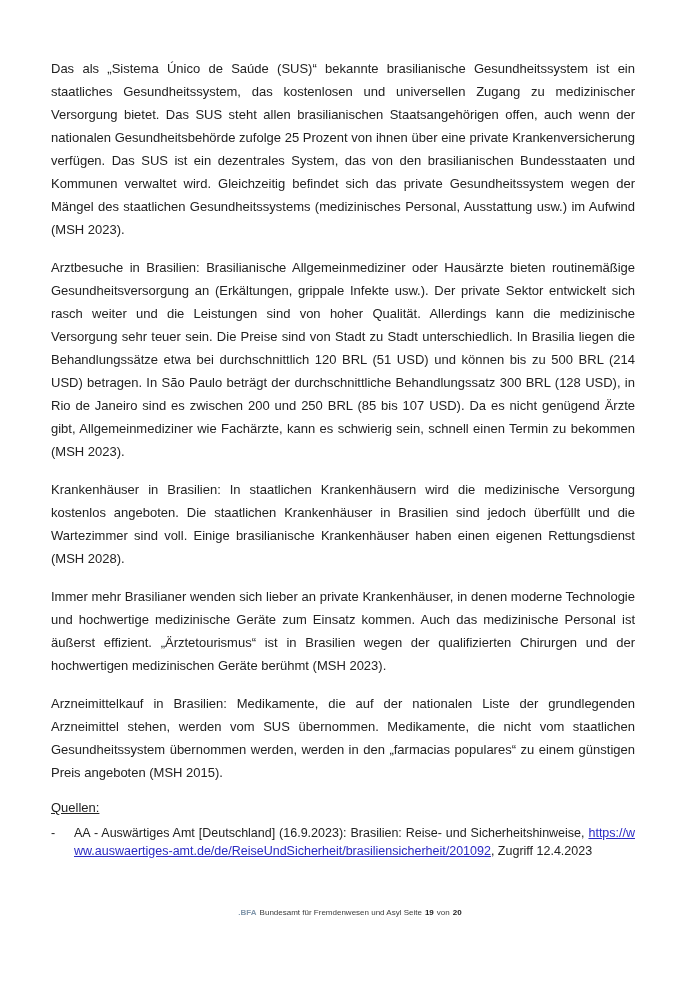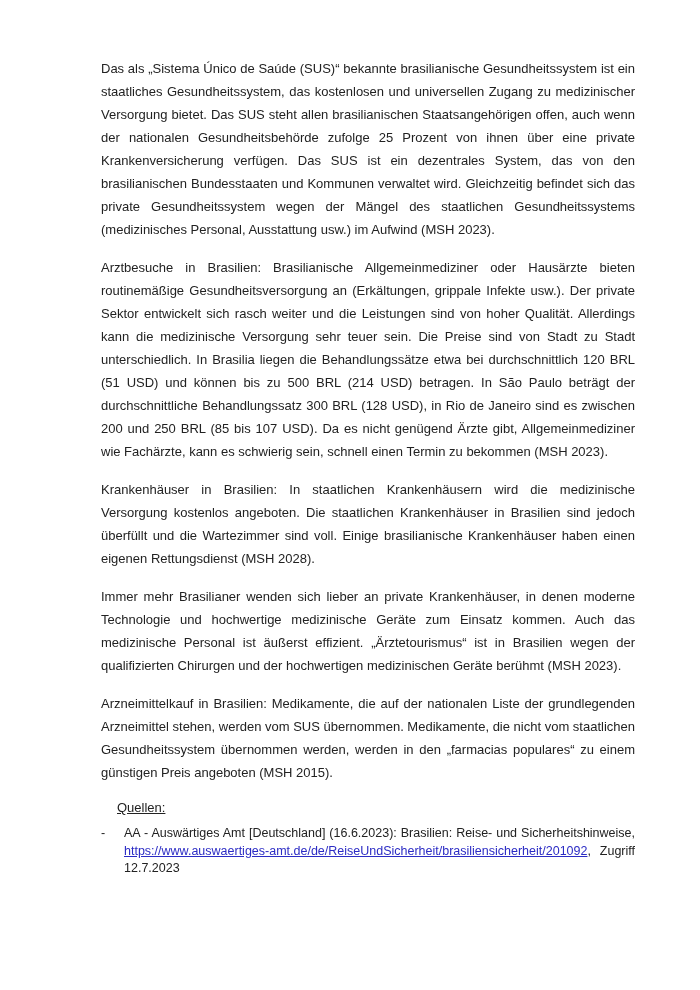--- a/index.html
+++ b/index.html
@@ -10,34 +10,34 @@
   .page {
     position: relative;
     width: 700px;
     height: 990px;
     background: #ffffff;
     font-family: "Liberation Sans", sans-serif;
     color: #222222;
     overflow: hidden;
   }
   .content {
-    padding: 57px 65px 0 101px;
+    padding: 57px 65px 0 51px;
   }
   .para {
     font-size: 13px;
     line-height: 23px;
     text-align: justify;
     margin: 0 0 15px 0;
     color: #222222;
   }
   .sources-heading {
     font-size: 13px;
     line-height: 18px;
     text-decoration: underline;
-    margin: 3px 0 8px 16px;
+    margin: 3px 0 8px 0;
     color: #222222;
   }
   .source-item {
     display: flex;
     align-items: flex-start;
     font-size: 12.5px;
     line-height: 17.5px;
     color: #222222;
   }
   .source-dash {
@@ -89,18 +89,25 @@
     <p class="para">Krankenhäuser in Brasilien: In staatlichen Krankenhäusern wird die medizinische Versorgung kostenlos angeboten. Die staatlichen Krankenhäuser in Brasilien sind jedoch überfüllt und die Wartezimmer sind voll. Einige brasilianische Krankenhäuser haben einen eigenen Rettungsdienst (MSH 2028).</p>
 
     <p class="para">Immer mehr Brasilianer wenden sich lieber an private Krankenhäuser, in denen moderne Technologie und hochwertige medizinische Geräte zum Einsatz kommen. Auch das medizinische Personal ist äußerst effizient. „Ärztetourismus“ ist in Brasilien wegen der qualifizierten Chirurgen und der hochwertigen medizinischen Geräte berühmt (MSH 2023).</p>
 
     <p class="para">Arzneimittelkauf in Brasilien: Medikamente, die auf der nationalen Liste der grundlegenden Arzneimittel stehen, werden vom SUS übernommen. Medikamente, die nicht vom staatlichen Gesundheitssystem übernommen werden, werden in den „farmacias populares“ zu einem günstigen Preis angeboten (MSH 2015).</p>
 
     <div class="sources-heading">Quellen:</div>
 
     <div class="source-item">
       <span class="source-dash">-</span>
-      <span class="source-text"><span>AA - Auswärtiges Amt [Deutschland] (16.6.2023): Brasilien: Reise- und Sicherheitshinweise, </span><a class="source-link" href="#">https://www.auswaertiges-amt.de/de/ReiseUndSicherheit/brasiliensicherheit/201092</a><span>, Zugriff 12.7.2023</span></span>
+      <span class="source-text"><span>AA - Auswärtiges Amt [Deutschland] (16.9.2023): Brasilien: Reise- und Sicherheitshinweise, </span><a class="source-link" href="#">https://www.auswaertiges-amt.de/de/ReiseUndSicherheit/brasiliensicherheit/201092</a><span>, Zugriff 12.4.2023</span></span>
     </div>
 
   </div>
 
+  <div class="footer">
+    <span class="footer-logo">.BFA</span>
+    <span>Bundesamt für Fremdenwesen und Asyl Seite</span>
+    <span class="footer-bold">19</span>
+    <span>von</span>
+    <span class="footer-bold">20</span>
+  </div>
 </div>
 
 </body></html>

